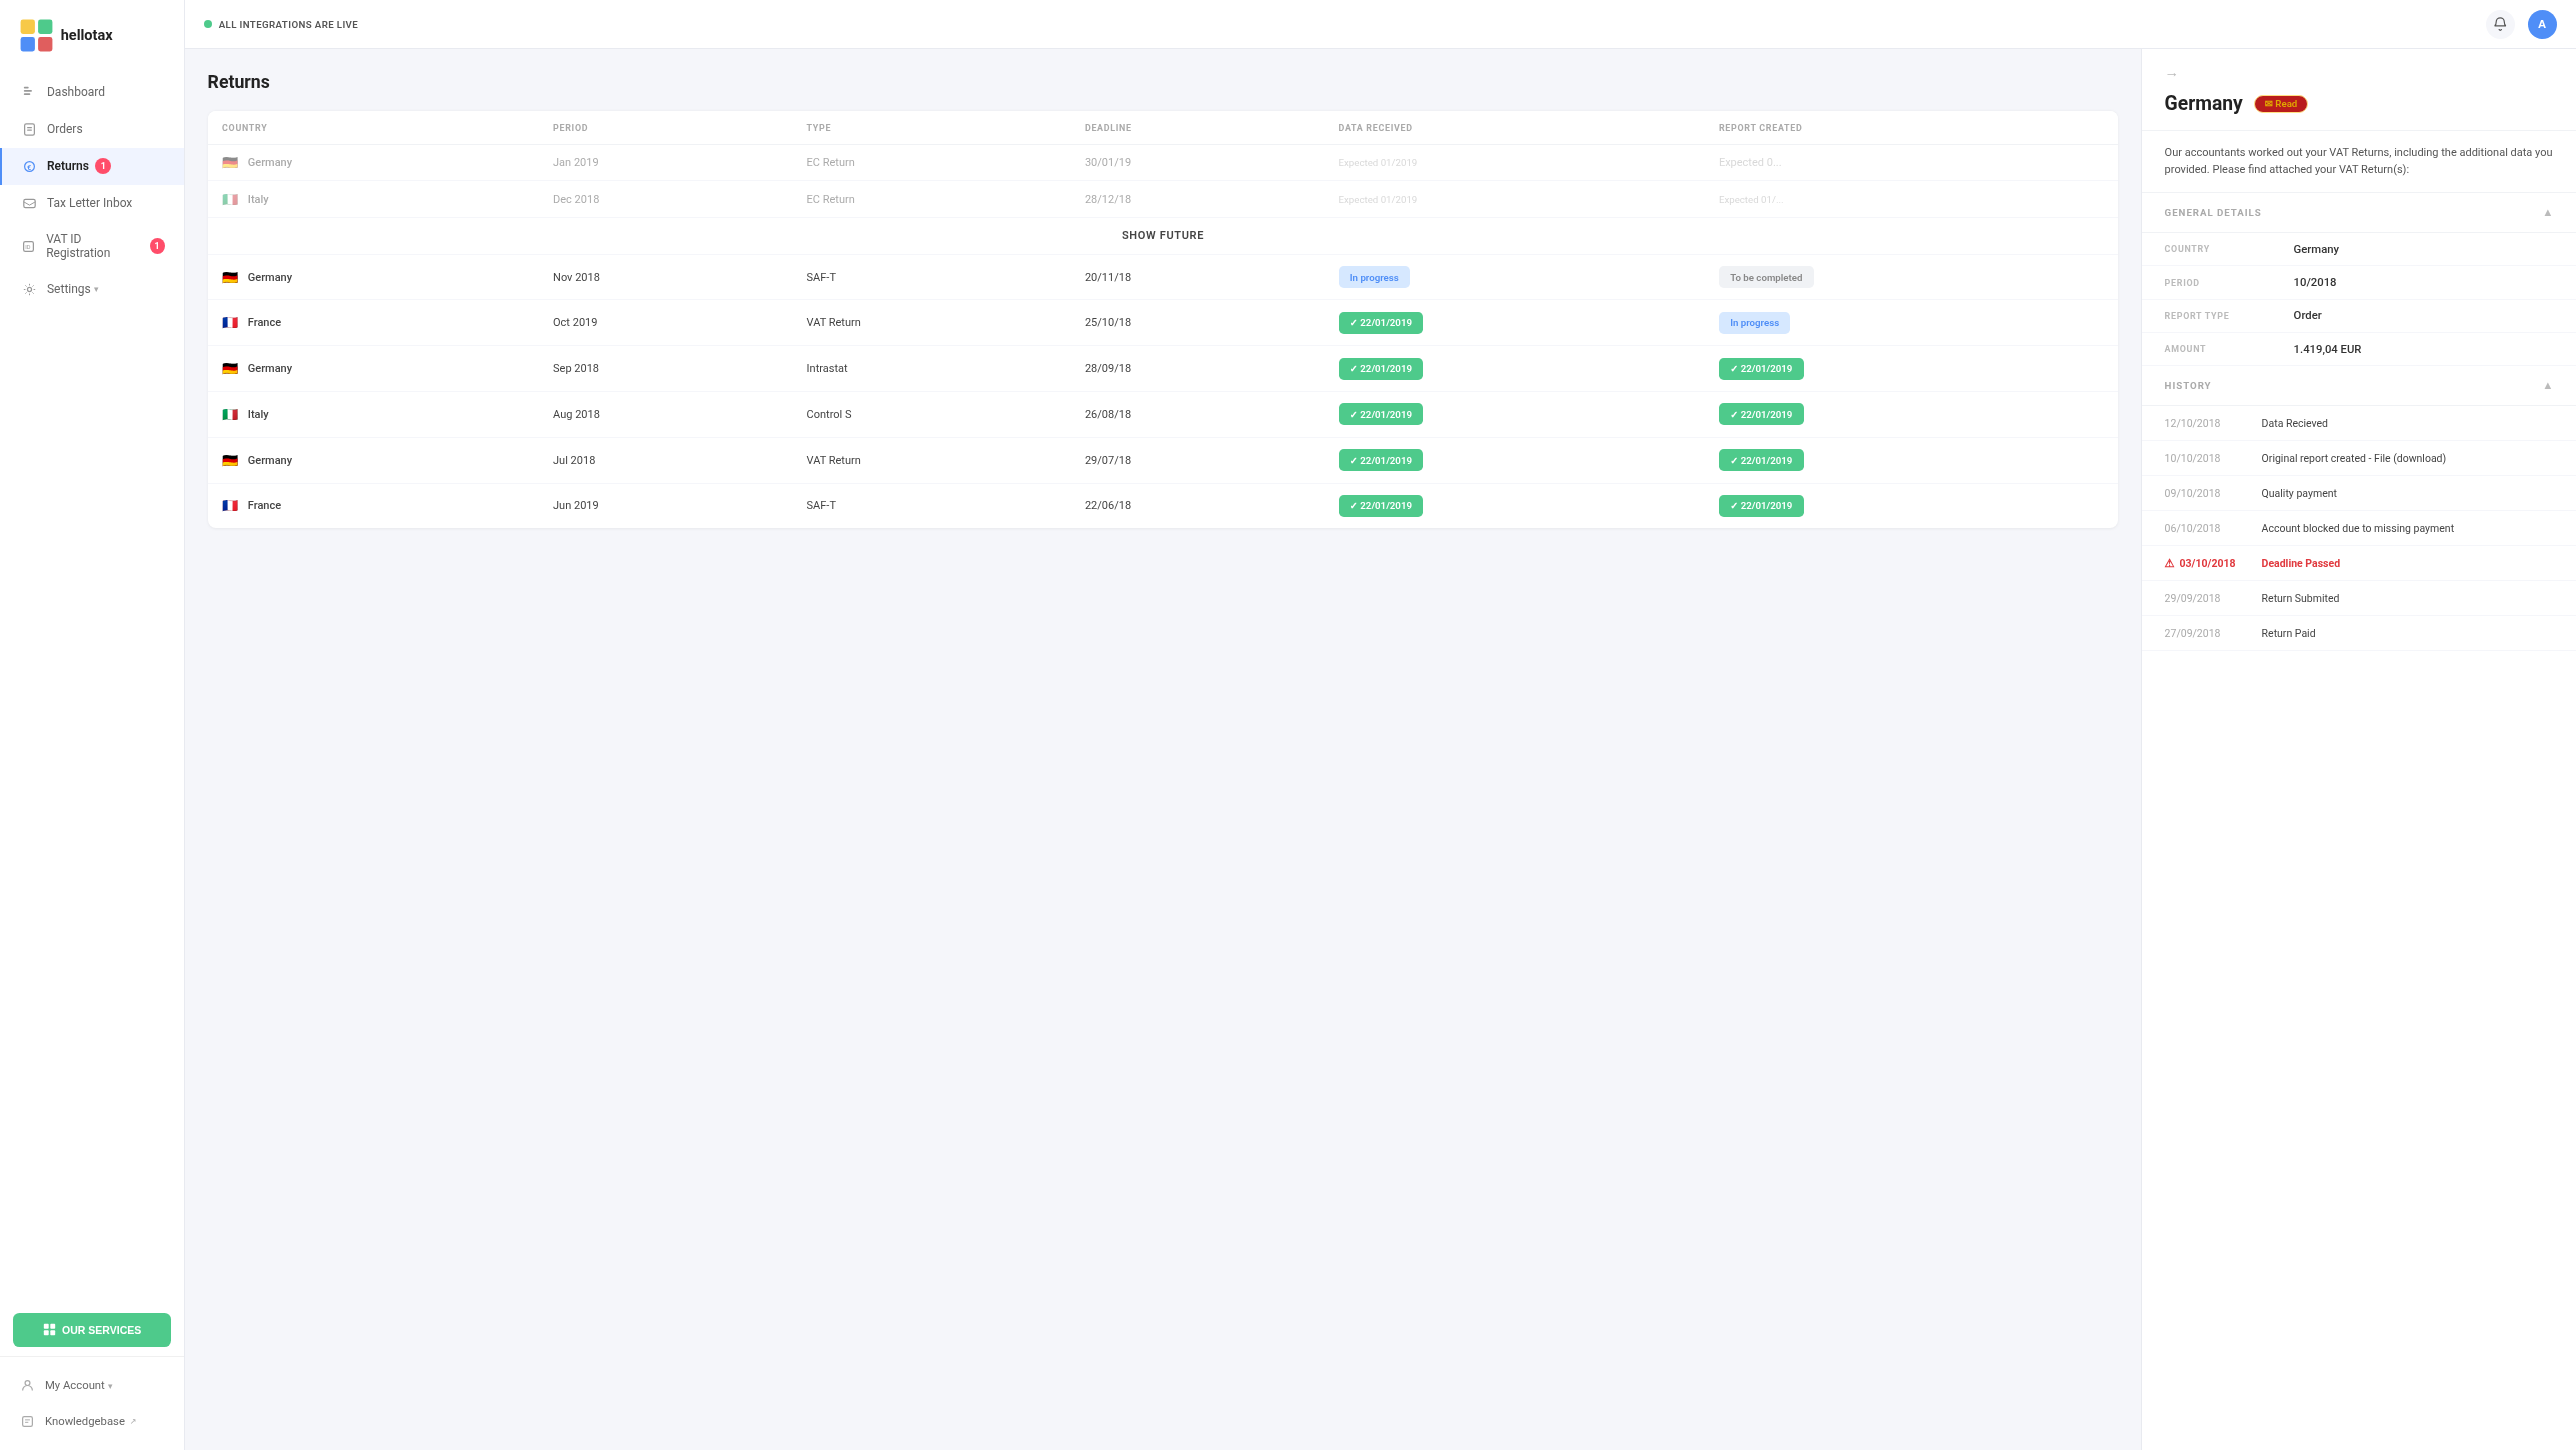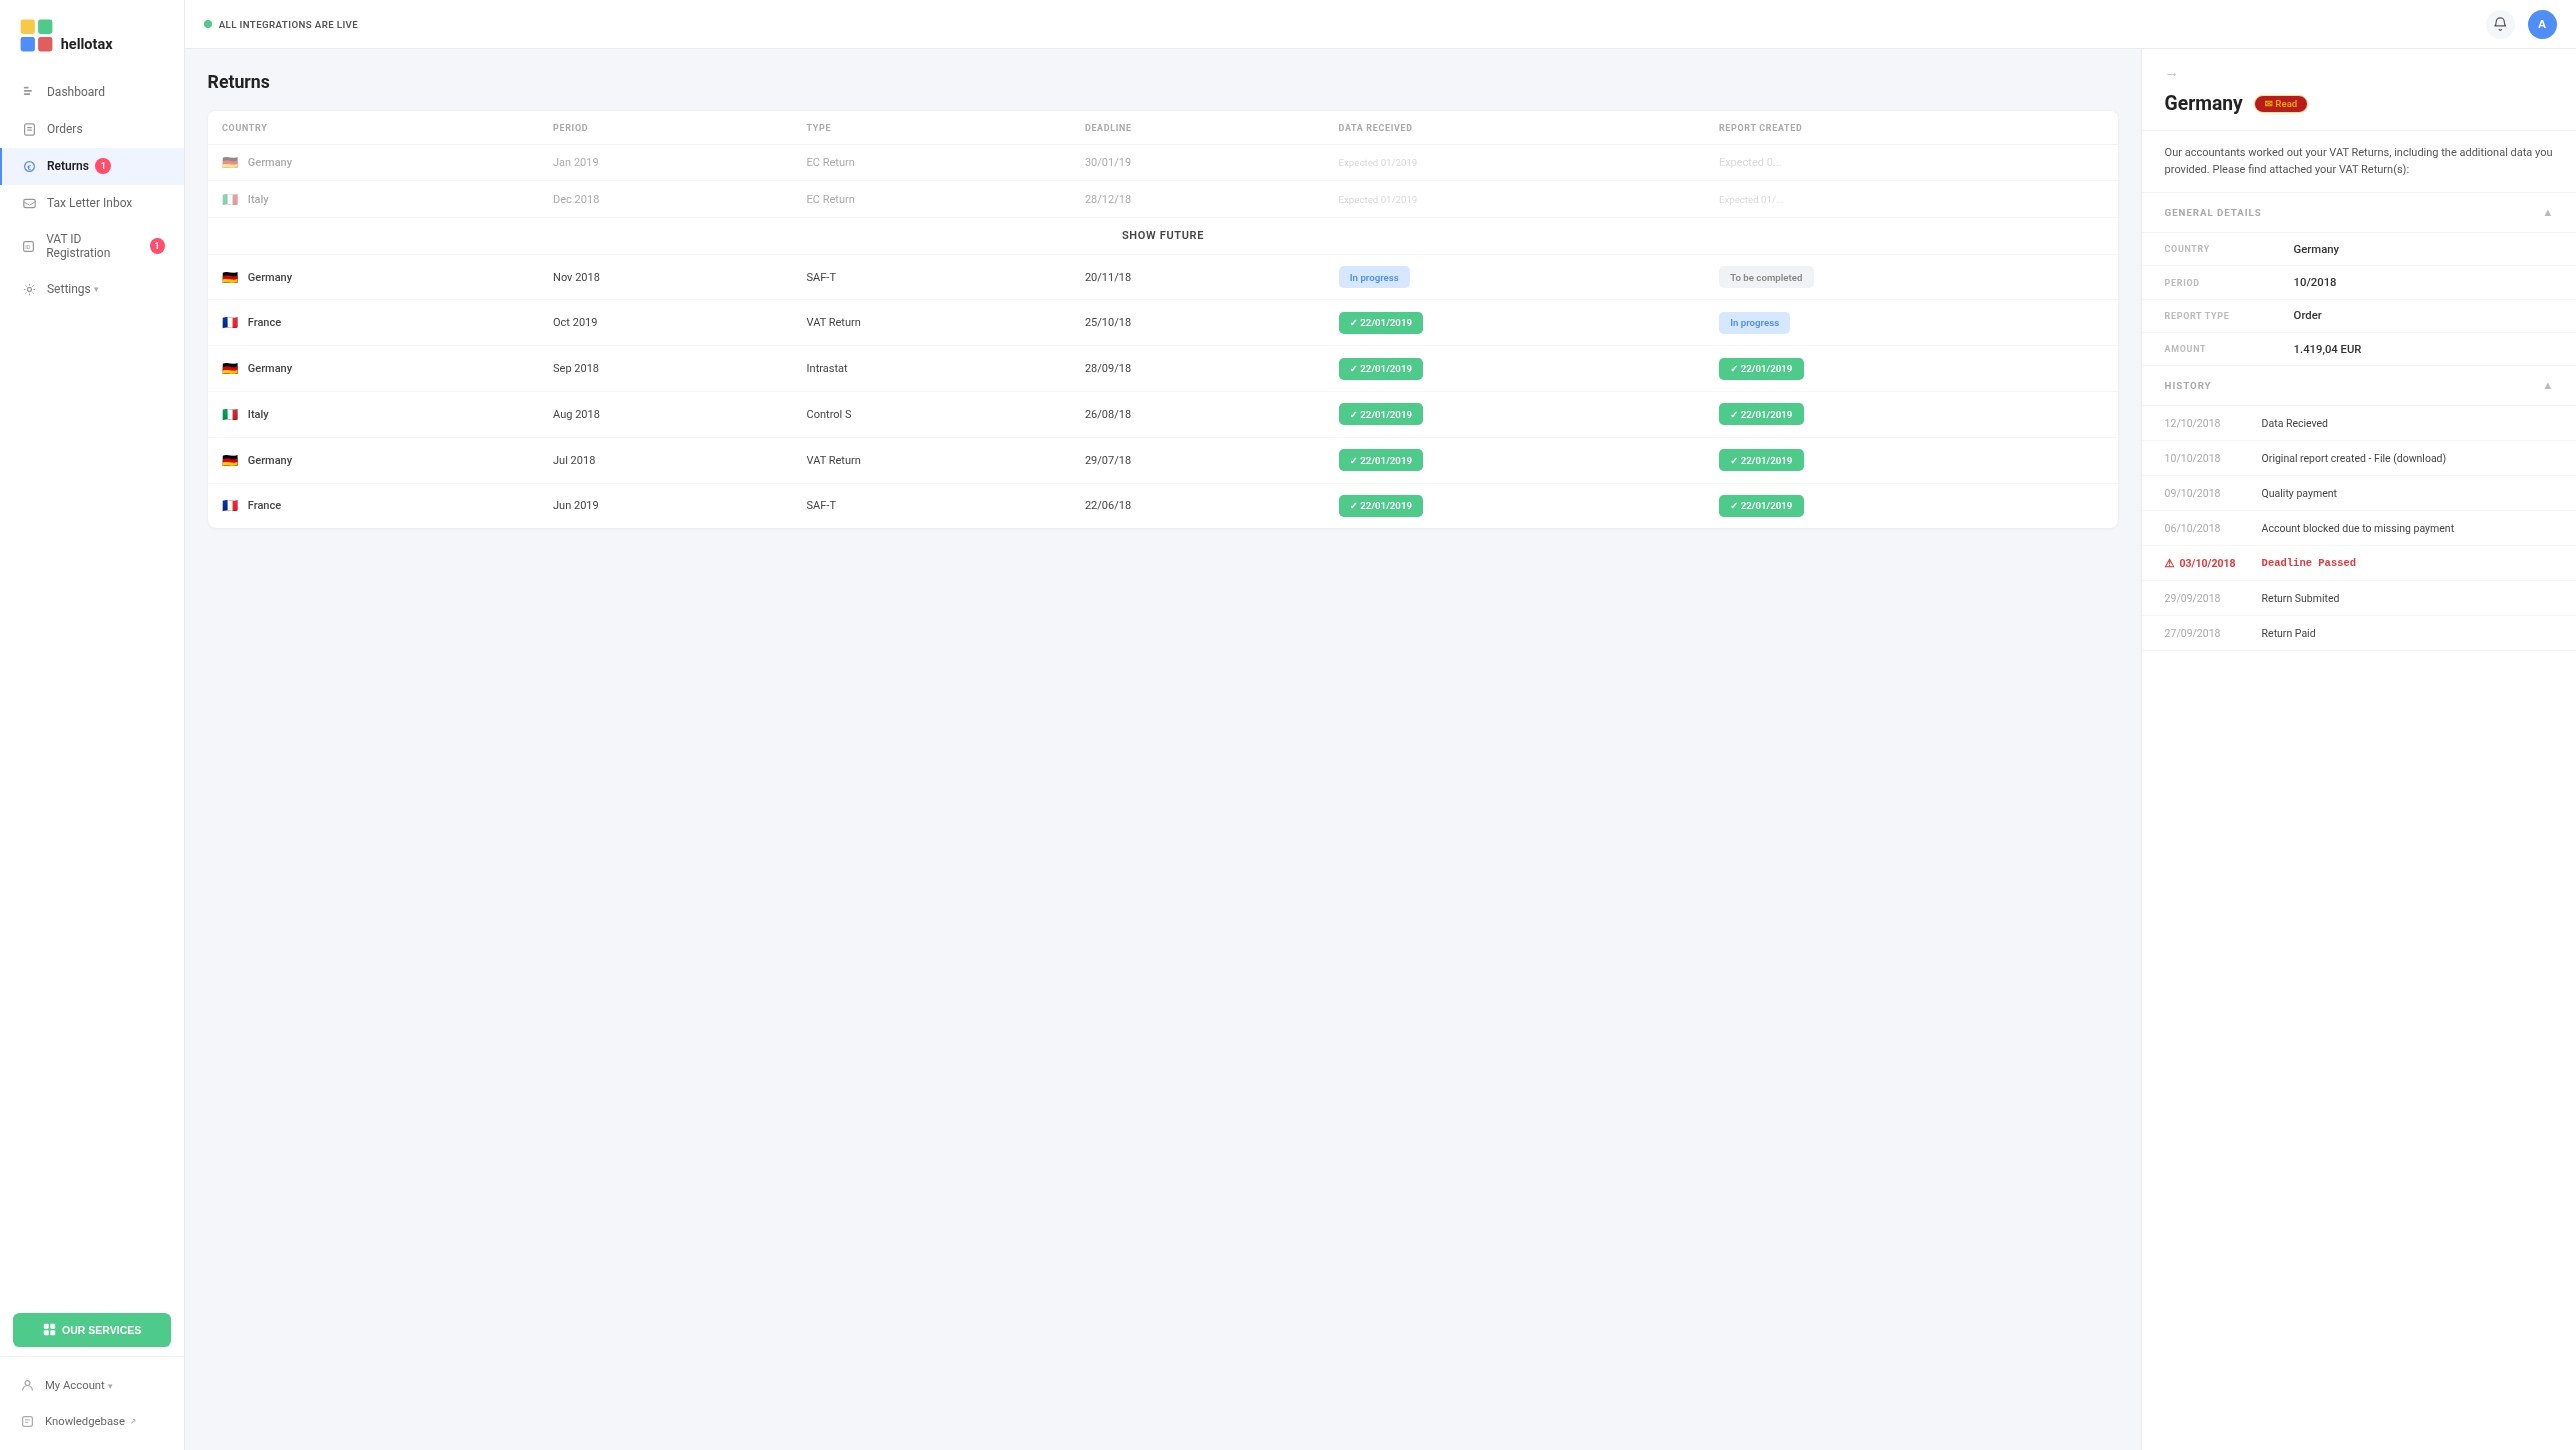--- a/index.html
+++ b/index.html
@@ -12,21 +12,21 @@
       background: #fff;
       height: 100vh;
       display: flex;
       flex-direction: column;
       border-right: 0.8px solid #e8eaf0;
       padding: 0;
     }
     .sidebar-logo {
       padding: 17.7px 19.3px 14.5px;
       display: flex;
-      align-items: flex-end;
+      align-items: center;
     }
     .logo-icon {
       width: 35px;
       height: 35px;
       margin-right: 6.4px;
     }
     .logo-text {
       font-size: 14.5px;
       font-weight: 700;
       color: #222;
@@ -368,21 +368,21 @@
     .history-date {
       width: 97px;
       font-size: 10.5px;
       color: #aaa;
     }
     .history-date.alert { color: #e0393e; font-weight: 700; display: flex; align-items: center; gap: 4.8px; }
     .history-event {
       font-size: 10.5px;
       color: #444;
     }
-    .history-event.alert { color: #e0393e; font-weight: 700; font-family: Liberation Mono, monospace; }
+    .history-event.alert { color: #e0393e; font-weight: 700; }
     .warning-icon { color: #e0393e; font-size: 11.3px; }
   </style>
 </head>
 <body>
 
 <div class="sidebar">
   <div class="sidebar-logo">
     <svg class="logo-icon" viewBox="0 0 44 44" xmlns="http://www.w3.org/2000/svg">
       <rect x="2" y="2" width="18" height="18" rx="3" fill="#f7c948"></rect>
       <rect x="24" y="2" width="18" height="18" rx="3" fill="#4eca8b"></rect>

